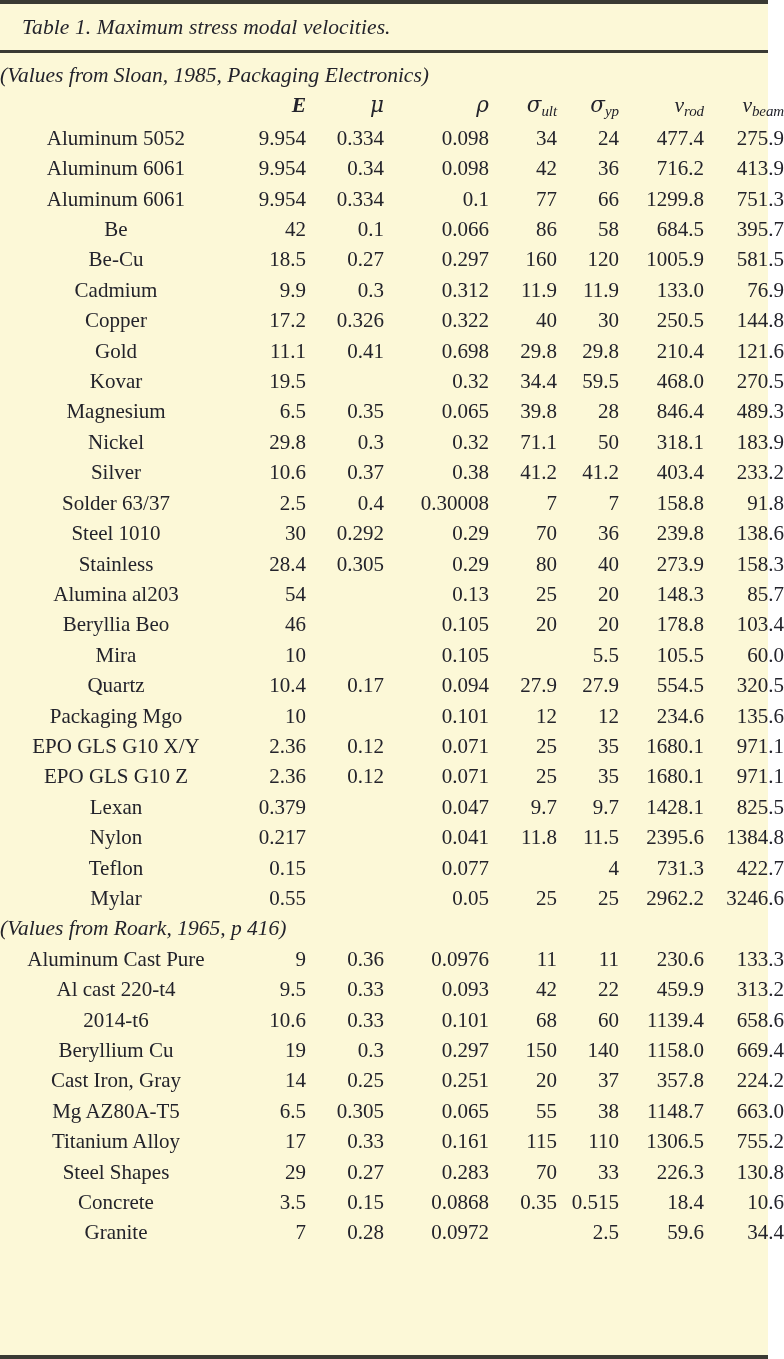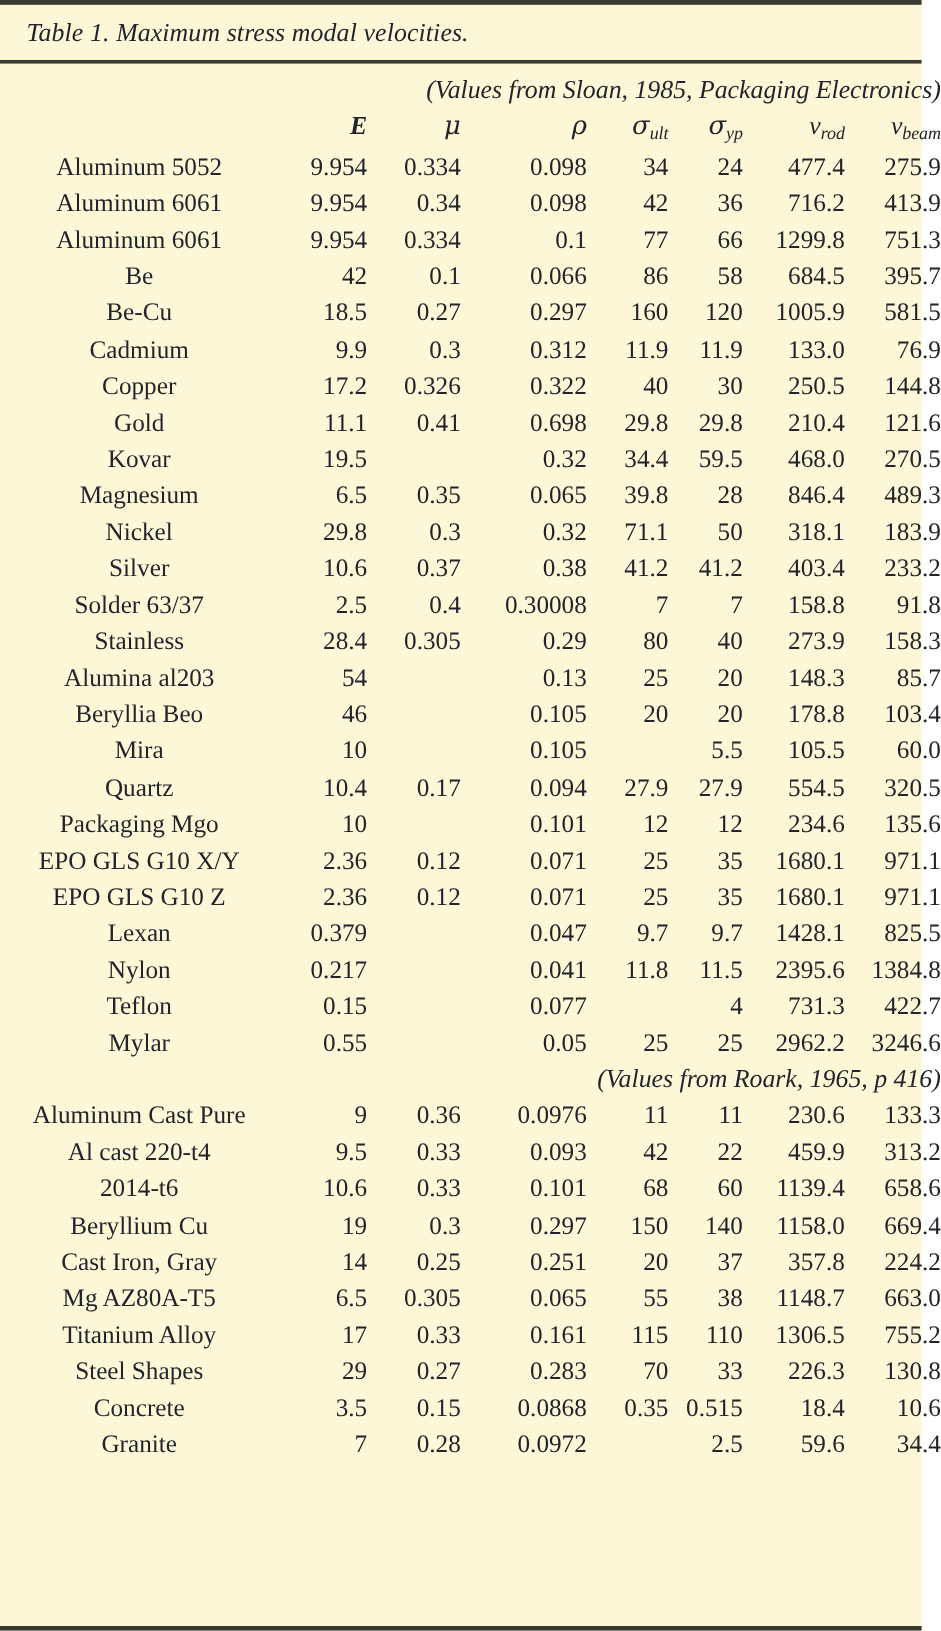--- a/index.html
+++ b/index.html
@@ -57,21 +57,21 @@
 
   table.modal td, table.modal th {
     padding: 0;
     margin: 0;
     line-height: 30.4px;
     height: 30.4px;
     font-weight: normal;
     vertical-align: baseline;
   }
   .section-row td {
-    text-align: right;
+    text-align: left;
     font-style: italic;
     font-size: 21.5px;
     padding-bottom: 2px;
     white-space: nowrap;
   }
   .hdr-row th {
     text-align: right;
     padding-right: 11px;
     font-size: 21.5px;
     padding-bottom: 1px;
@@ -269,20 +269,30 @@
             <td class="name-col">Solder 63/37</td>
             <td class="num">2.5</td>
             <td class="num">0.4</td>
             <td class="num">0.30008</td>
             <td class="num">7</td>
             <td class="num">7</td>
             <td class="num">158.8</td>
             <td class="num">91.8</td>
           </tr>
           <tr>
+            <td class="name-col">Steel 1010</td>
+            <td class="num">30</td>
+            <td class="num">0.292</td>
+            <td class="num">0.29</td>
+            <td class="num">70</td>
+            <td class="num">36</td>
+            <td class="num">239.8</td>
+            <td class="num">138.6</td>
+          </tr>
+          <tr>
             <td class="name-col">Stainless</td>
             <td class="num">28.4</td>
             <td class="num">0.305</td>
             <td class="num">0.29</td>
             <td class="num">80</td>
             <td class="num">40</td>
             <td class="num">273.9</td>
             <td class="num">158.3</td>
           </tr>
           <tr>

